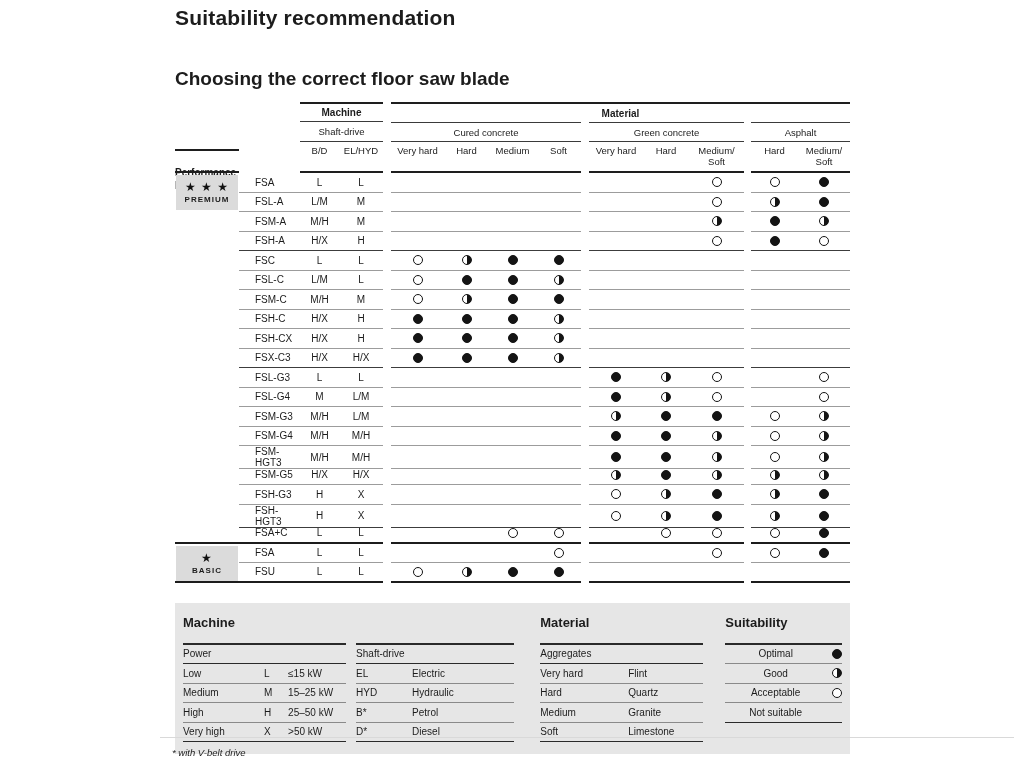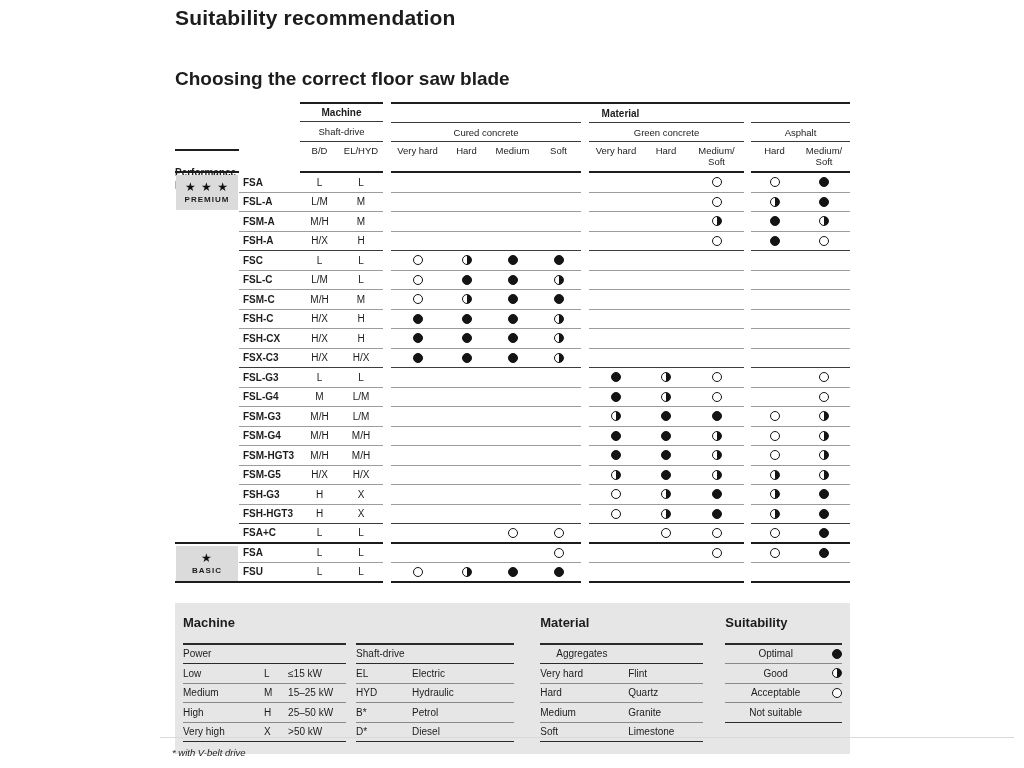--- a/index.html
+++ b/index.html
@@ -27,21 +27,21 @@
     white-space:pre-line; line-height:1.15; }
 
   .tbody { position:relative; }
   .brow { display:grid; height:19.5px; }
   .brow > div { border-bottom:1px solid #9c9c9c; display:flex; align-items:center; }
   .brow > .cp, .brow > .cg { border-bottom:none; }
   .brow.gend > div { border-bottom:1.5px solid #3c3c3c; }
   .brow.gend > .cp, .brow.gend > .cg { border-bottom:none; }
   .brow.fend > div { border-bottom:2px solid #1c1c1c; }
   .brow.fend > .cg { border-bottom:none; }
-  .ct { font-size:10px; font-weight:bold; padding-left:4px; }
+  .ct { font-size:10px; font-weight:normal; padding-left:16px; }
   .cm { font-size:10px; justify-content:center; }
   .cd { justify-content:center; }
 
   .dot { width:10px; height:10px; border:1.5px solid #141414; border-radius:50%; display:inline-block; }
   .dot.full { background:#141414; }
   .dot.half { background:linear-gradient(90deg,#ffffff 50%,#141414 50%); }
   .dot.empty { background:#ffffff; }
 
   .badge { position:absolute; left:1px; width:62px; height:35px; background:#dbdbdb;
     display:flex; flex-direction:column; align-items:center; justify-content:center; }
@@ -716,21 +716,21 @@
           <div class="lrow grid-shaft llast">
             <div>D*</div>
             <div>Diesel</div>
           </div>
         </div>
     </div>
     <div style="width:165px;margin-left:26px">
       <div class="lsec-title">Material</div>
       <div class="ltable" id="aggr-table">
           <div class="lrow lhead grid-aggr">
-            <div style="grid-column: 1 / -1; margin-left: 16px;">Aggregates</div>
+            <div style="grid-column: 1 / -1;">Aggregates</div>
           </div>
           <div class="lrow grid-aggr">
             <div>Very hard</div>
             <div>Flint</div>
           </div>
           <div class="lrow grid-aggr">
             <div>Hard</div>
             <div>Quartz</div>
           </div>
           <div class="lrow grid-aggr">

